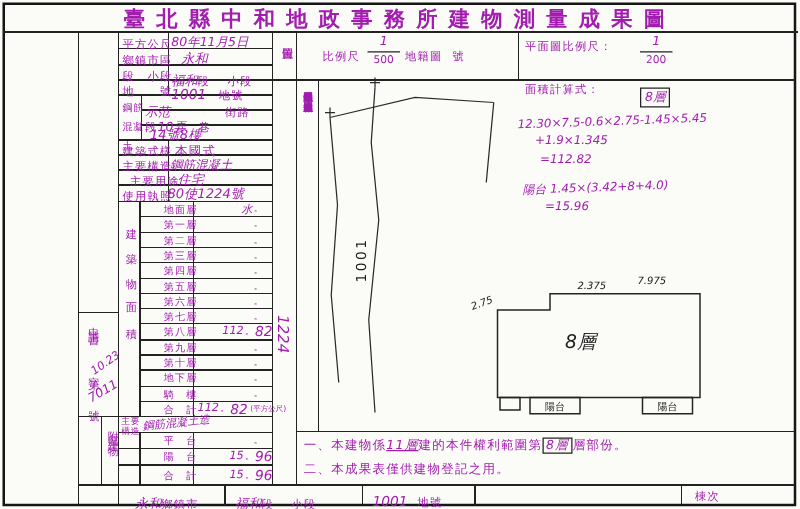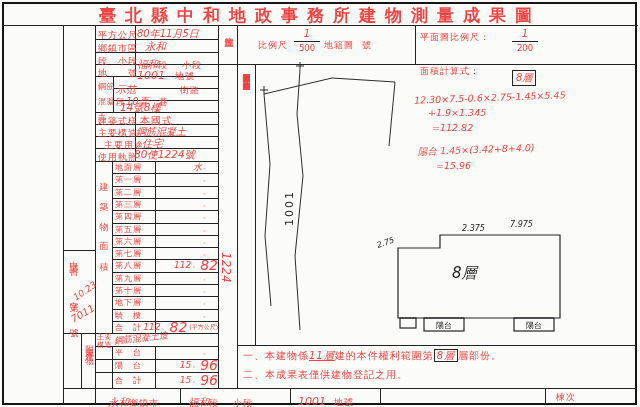--- a/index.html
+++ b/index.html
@@ -1,33 +1,33 @@
 <!DOCTYPE html>
 <html><head>
 <meta charset="utf-8">
 <style>
   *{margin:0;padding:0;box-sizing:border-box}
   html,body{width:640px;height:407px}
   body{font-family:"DejaVu Sans",sans-serif;background:#fff}
-  .page{position:relative;width:640px;height:407px;background:#fbfbf8;color:#ef4444;overflow:hidden}
+  .page{position:relative;width:640px;height:407px;background:#fbfbf8;color:#a21caf;overflow:hidden}
   .frame{position:absolute;left:2px;top:2px;right:3px;bottom:2px;border:2px solid #151515;pointer-events:none}
   .abs{position:absolute}
   .p{font-size:9px;letter-spacing:1px;white-space:nowrap}
   .hw{font-family:"DejaVu Sans",sans-serif;font-style:italic;white-space:nowrap}
   .vt{writing-mode:vertical-rl;text-orientation:upright;white-space:nowrap}
   .title{position:absolute;top:4px;left:0;width:100%;text-align:center;
          font-family:"DejaVu Serif",serif;font-weight:700;font-size:17px;letter-spacing:9px;white-space:nowrap}
   .frac{position:absolute;width:26px;text-align:center}
   .frac .num{font-size:10px;height:13px}
   .frac .den{border-top:1px solid #222;font-size:8.5px;padding-top:1px}
   .arow{position:absolute;left:112px;width:106px;height:12px;display:flex;align-items:center}
-  .alabel{width:64px;font-size:8px;letter-spacing:1px;padding-left:3px;white-space:nowrap}
+  .alabel{width:64px;font-size:8px;letter-spacing:1px;padding-left:19px;white-space:nowrap}
   .aint{width:26px;text-align:right;font-size:9px}
   .adot{font-size:7px;margin:0 1px;line-height:1}
-  .adec{font-size:14px}
+  .adec{font-size:11px}
   .aunit{font-size:6px;letter-spacing:0;margin-left:2px;white-space:nowrap}
   .note{font-size:10px;letter-spacing:1px;white-space:nowrap}
 </style>
 </head>
 <body>
 
 <div class="page">
   <div class="frame"></div>
   <div class="title">臺北縣中和地政事務所建物測量成果圖</div>
 

